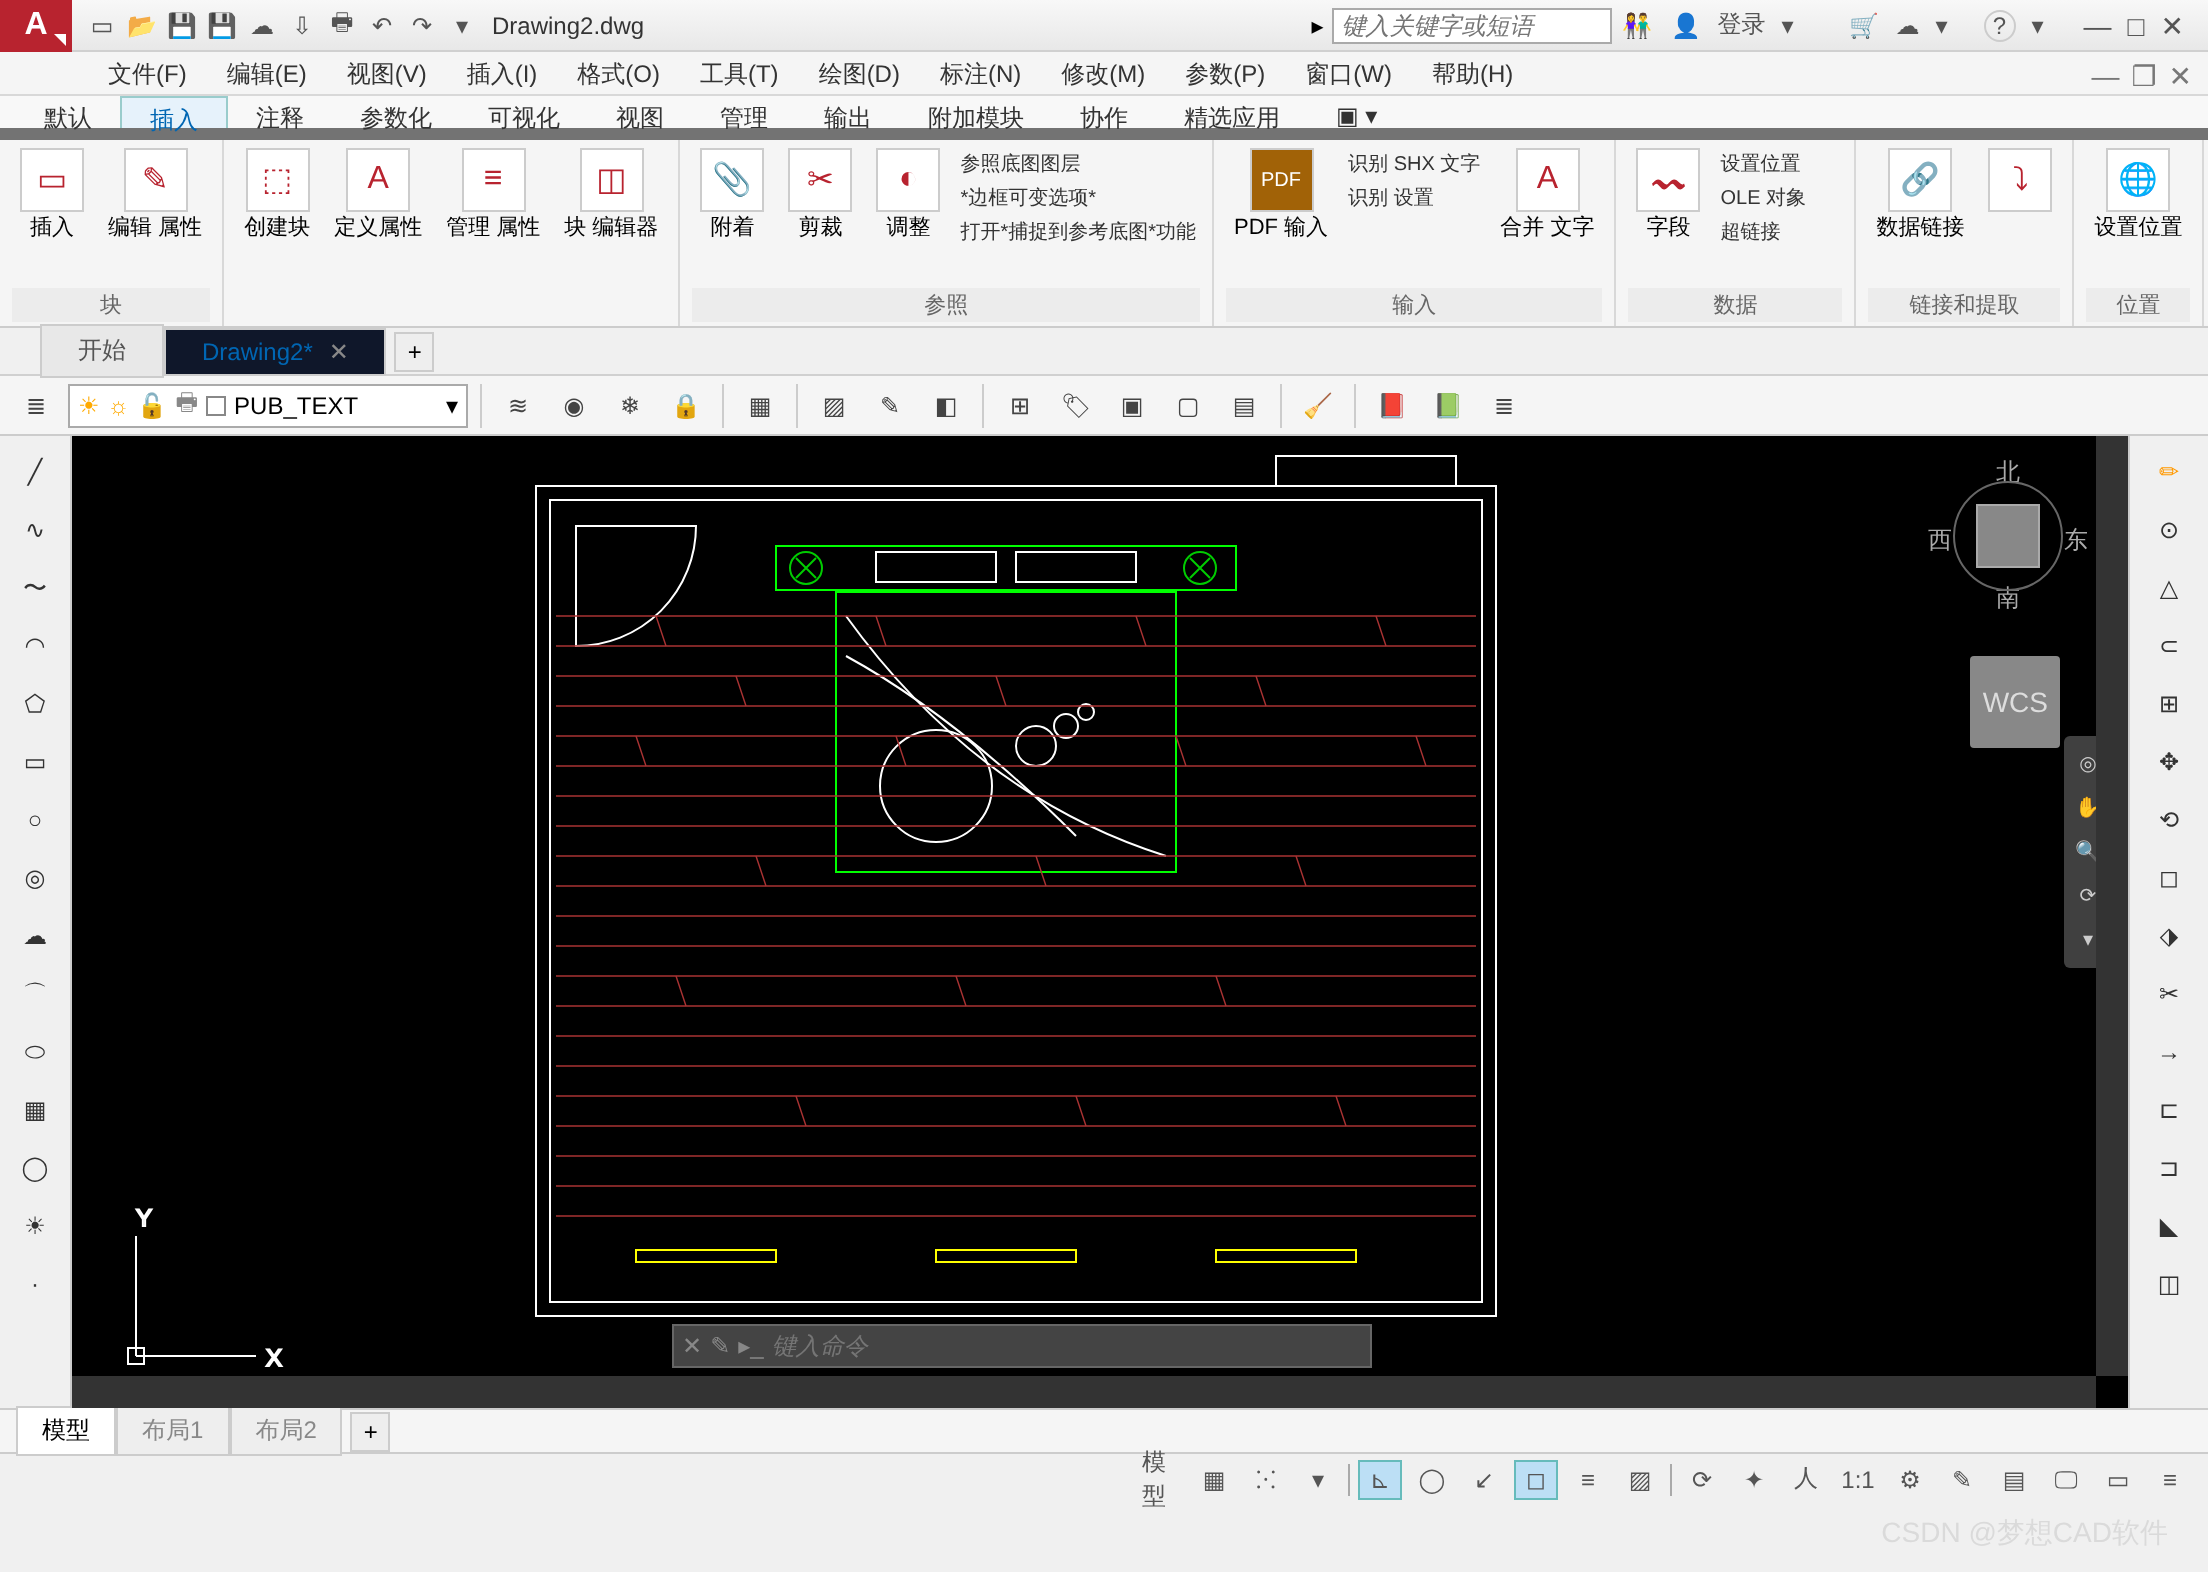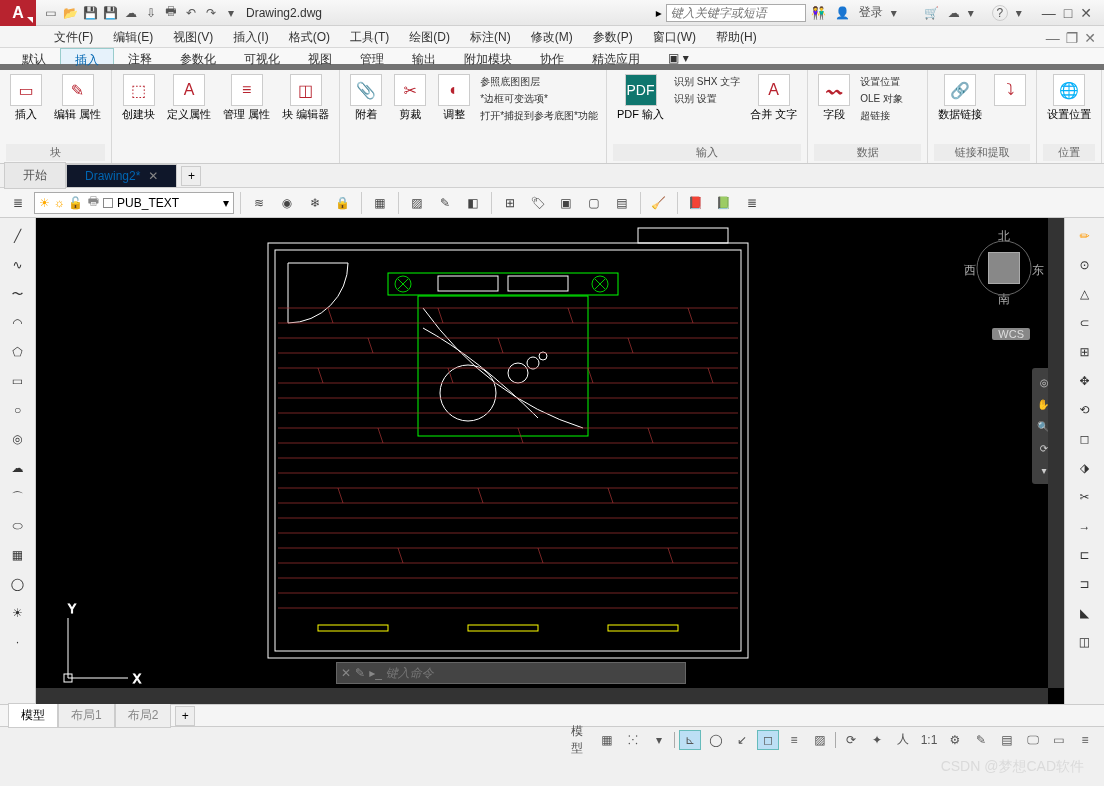--- a/index.html
+++ b/index.html
@@ -22,21 +22,21 @@
 .rtab.active{background:#e6f2fb;color:#0066b3;border:1px solid #9cc;border-bottom:none}
 .ribbon{height:94px;background:#f5f5f5;display:flex;border-bottom:1px solid #ccc}
 .rgroup{border-right:1px solid #d8d8d8;padding:2px 6px;display:flex;flex-direction:column;position:relative}
 .rgroup-body{flex:1;display:flex;gap:4px;align-items:flex-start}
 .rgroup-label{text-align:center;color:#666;font-size:11px;padding:1px 0;background:#ececec}
 .rbtn{display:flex;flex-direction:column;align-items:center;gap:2px;padding:2px 4px;cursor:pointer;min-width:32px}
 .rbtn-icon{width:32px;height:32px;border:1px solid #ccc;background:#fff;display:flex;align-items:center;justify-content:center;color:#b8232f;font-size:16px}
 .rbtn-label{font-size:11px;line-height:12px;text-align:center}
 .rlist{display:flex;flex-direction:column;gap:1px;padding-top:2px}
 .rlist-item{font-size:10px;color:#333;padding:1px 2px;cursor:pointer;white-space:nowrap}
-.doctabs{height:24px;background:#f0f0f0;display:flex;align-items:center;padding-left:4px;gap:0;border-bottom:1px solid #d0d0d0}
+.doctabs{height:24px;background:#f0f0f0;display:flex;align-items:center;padding-left:20px;gap:0;border-bottom:1px solid #d0d0d0}
 .doctab{padding:4px 18px;background:#e8e8e8;border:1px solid #ccc;color:#555;cursor:pointer;display:flex;align-items:center;gap:8px}
 .doctab.active{background:#0f172a;color:#0066b3}
 .doctab-close{color:#888;cursor:pointer}
 .doctab-add{width:20px;height:20px;background:#eee;border:1px solid #ccc;display:flex;align-items:center;justify-content:center;margin-left:4px;cursor:pointer}
 .toolbar-row{height:30px;background:#f5f5f5;display:flex;align-items:center;padding:0 6px;gap:4px;border-bottom:1px solid #ccc}
 .tb-sep{width:1px;height:22px;background:#ccc;margin:0 2px}
 .tb-btn{width:24px;height:24px;display:flex;align-items:center;justify-content:center;cursor:pointer;color:#444}
 .layer-dd{flex:0 0 200px;height:22px;border:1px solid #aaa;background:#fff;display:flex;align-items:center;padding:0 4px;gap:4px}
 .workspace{display:flex;height:486px;background:#000}
 .palette-l{width:36px;background:#f0f0f0;border-right:1px solid #ccc;display:flex;flex-direction:column;align-items:center;gap:1px;padding:4px 0}
@@ -52,21 +52,21 @@
 .cmd-input{flex:1;background:transparent;border:none;color:#aaa;font-style:italic}
 .model-tabs{height:22px;background:#f5f5f5;display:flex;align-items:center;padding-left:8px;border-top:1px solid #ccc}
 .mtab{padding:3px 12px;border:1px solid #ccc;background:#fff;cursor:pointer}
 .mtab.inactive{background:#eee;color:#888}
 .statusbar{height:26px;background:#f0f0f0;border-top:1px solid #ccc;display:flex;align-items:center;justify-content:flex-end;padding:0 8px;gap:4px;color:#555}
 .sb-btn{width:22px;height:20px;display:flex;align-items:center;justify-content:center;cursor:pointer;border:1px solid transparent}
 .sb-btn.active{background:#bcdff5;border-color:#6bb}
 .watermark{position:absolute;bottom:10px;right:20px;color:#ccc;font-size:14px;opacity:.6}
 .nav-bar{position:absolute;right:8px;top:150px;width:24px;background:rgba(80,80,80,.8);border-radius:3px;display:flex;flex-direction:column;gap:2px;padding:4px 2px}
 .nav-btn{height:20px;color:#ccc;display:flex;align-items:center;justify-content:center;font-size:10px;cursor:pointer}
-.wcs{position:absolute;top:110px;right:34px;background:#888;color:#ddd;padding:0 6px;border-radius:2px;font-size:11px}
+.wcs{position:absolute;top:110px;right:34px;background:#888;color:#ddd;padding:15px 6px;border-radius:2px;font-size:14px}
 svg{overflow:visible}
 </style>
 </head>
 <body>
 
 <div class="titlebar">
   <div class="app-logo">A</div>
   <div class="qat">
     <span class="qat-btn">▭</span>
     <span class="qat-btn">📂</span>
@@ -187,25 +187,26 @@
       <div class="rbtn">
           <div class="rbtn-icon">◐</div>
           <div class="rbtn-label">调整</div>
         </div>
       <div class="rlist">
         <div class="rlist-item">参照底图图层</div>
         <div class="rlist-item">*边框可变选项*</div>
         <div class="rlist-item">打开*捕捉到参考底图*功能</div>
       </div>
     </div>
+    <div class="rgroup-label">参照</div>
   </div>
   <div class="rgroup" style="min-width:190px">
     <div class="rgroup-body">
       <div class="rbtn">
-          <div class="rbtn-icon" style="background:#0f766e;color:#fff;font-size:14px">PDF</div>
+          <div class="rbtn-icon" style="background:#a16207;color:#fff;font-size:10px">PDF</div>
           <div class="rbtn-label">PDF
 输入</div>
         </div>
       <div class="rlist">
         <div class="rlist-item">识别 SHX 文字</div>
         <div class="rlist-item">识别 设置</div>
       </div>
       <div class="rbtn">
           <div class="rbtn-icon">A</div>
           <div class="rbtn-label">合并

